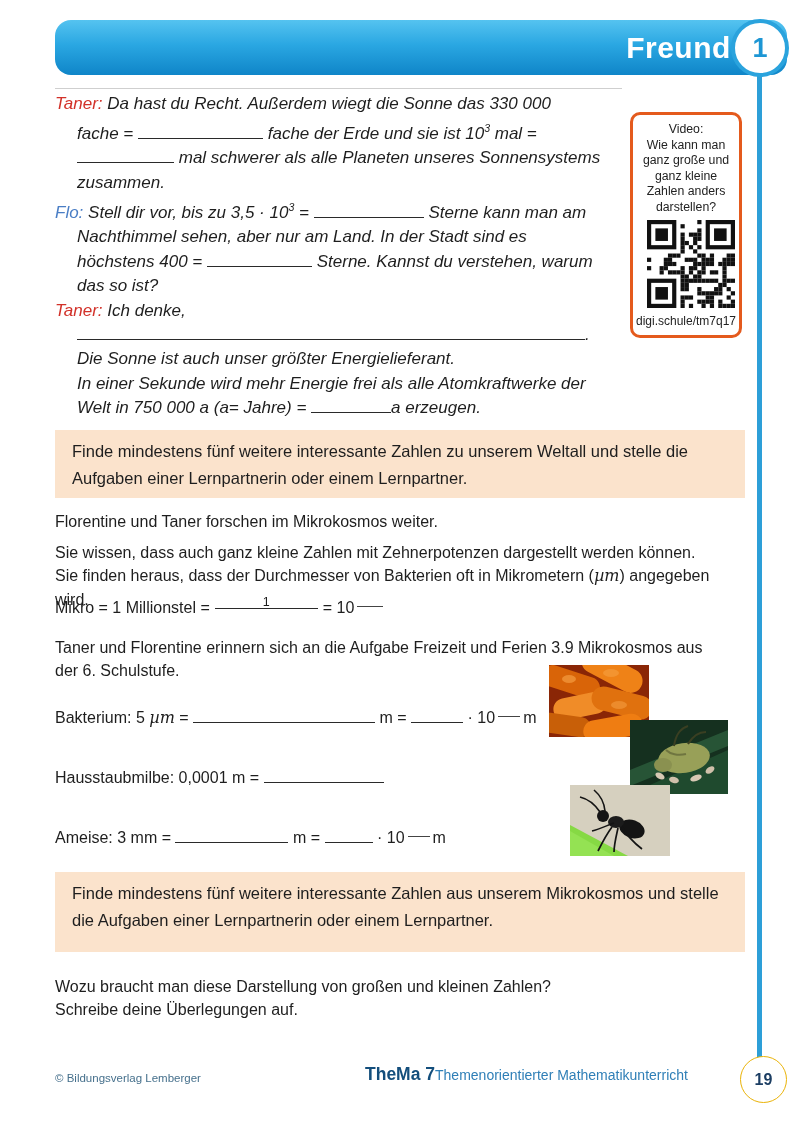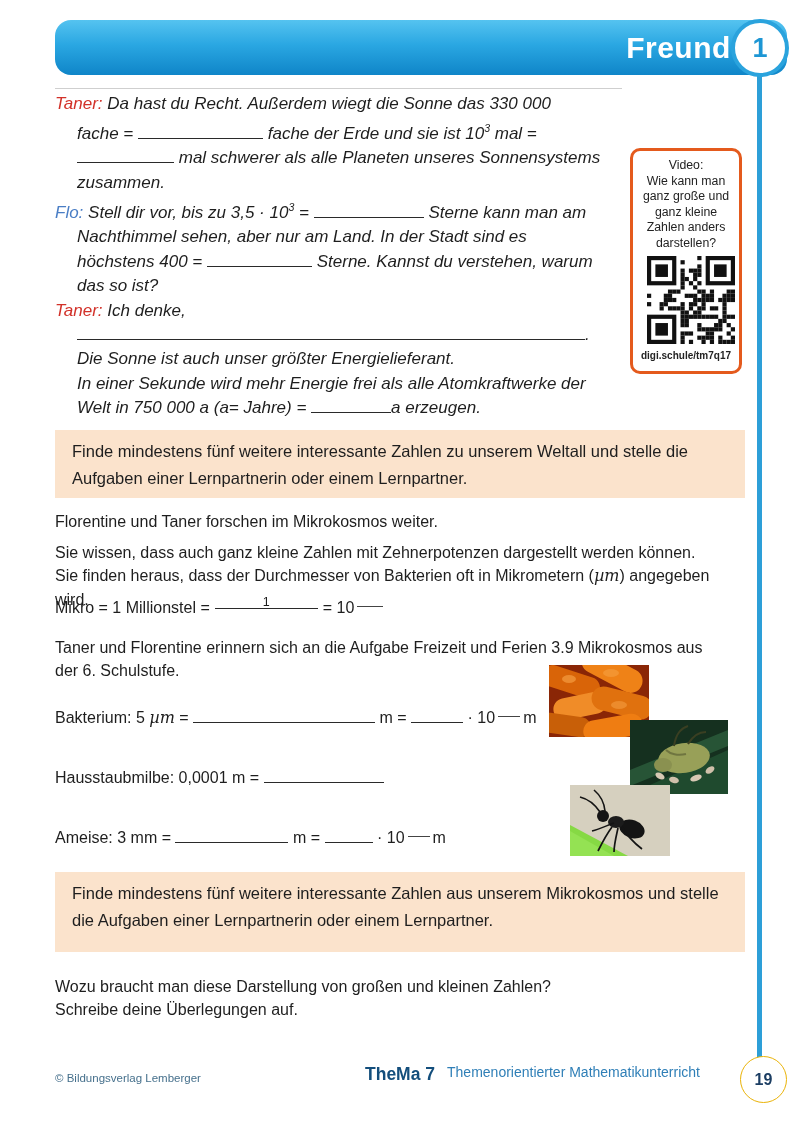--- a/index.html
+++ b/index.html
@@ -26,24 +26,24 @@
   .ind{padding-left:22px;}
   .spk{font-weight:normal;}
   .spk-red{color:#d23129;}
   .spk-blue{color:#4a7ec5;}
   .blank{display:inline-block;border-bottom:1.5px solid #2a2a2a;height:14px;vertical-align:baseline;}
   .expblank{display:inline-block;width:22px;border-bottom:1.5px solid #444;height:2px;vertical-align:6px;margin:0 3px;}
   sup{font-size:.62em;}
 
   
   .video-box{position:absolute;left:630px;top:112px;width:112px;height:226px;border:3px solid #e45a1d;
-    border-radius:10px;box-sizing:border-box;background:#fff;z-index:2;text-align:center;margin-top:36px;}
+    border-radius:10px;box-sizing:border-box;background:#fff;z-index:2;text-align:center;}
   .vb-text{margin-top:7px;font-size:12.3px;line-height:15.5px;color:#232323;}
   .vb-qr{margin-top:5px;}
-  .vb-caption{font-size:10px;margin-top:2px;color:#232323;font-weight:bold;}
+  .vb-caption{font-size:12px;margin-top:2px;color:#232323;}
 
   
   .task-box{position:absolute;left:55px;width:690px;background:#fbe3cc;box-sizing:border-box;
     padding:8px 17px;font-size:16.5px;line-height:27px;color:#1e1e1e;}
   .t1{top:430px;height:68px;}
   .t2{top:872px;height:80px;}
 
   
   .para{position:absolute;left:55px;font-size:16px;line-height:23.4px;color:#1e1e1e;white-space:nowrap;}
   .mu{font-family:"DejaVu Serif",serif;font-style:italic;}
@@ -51,21 +51,21 @@
   .fnum{font-size:12.5px;line-height:12px;}
   .fbar{width:103px;border-top:1.6px solid #2a2a2a;height:0;}
   .fden{height:13px;width:103px;}
 
   
   .imgbox{position:absolute;}
   .imgbox svg{display:block;}
 
   
   .footer-copy{position:absolute;left:55px;top:1072px;font-size:11.5px;color:#46708c;}
-  .footer-series{position:absolute;left:365px;top:1064px;display:flex;align-items:flex-start;gap:12px;}
+  .footer-series{position:absolute;left:365px;top:1064px;display:flex;align-items:center;gap:0;}
   .fs-title{font-size:17.5px;font-weight:bold;color:#134e7c;}
   .fs-sub{font-size:14px;color:#2f7fb7;}
 </style>
 </head>
 <body>
 
 <div class="page">
 
   <div class="header-bar">
     <span class="header-title">Freunde</span>

